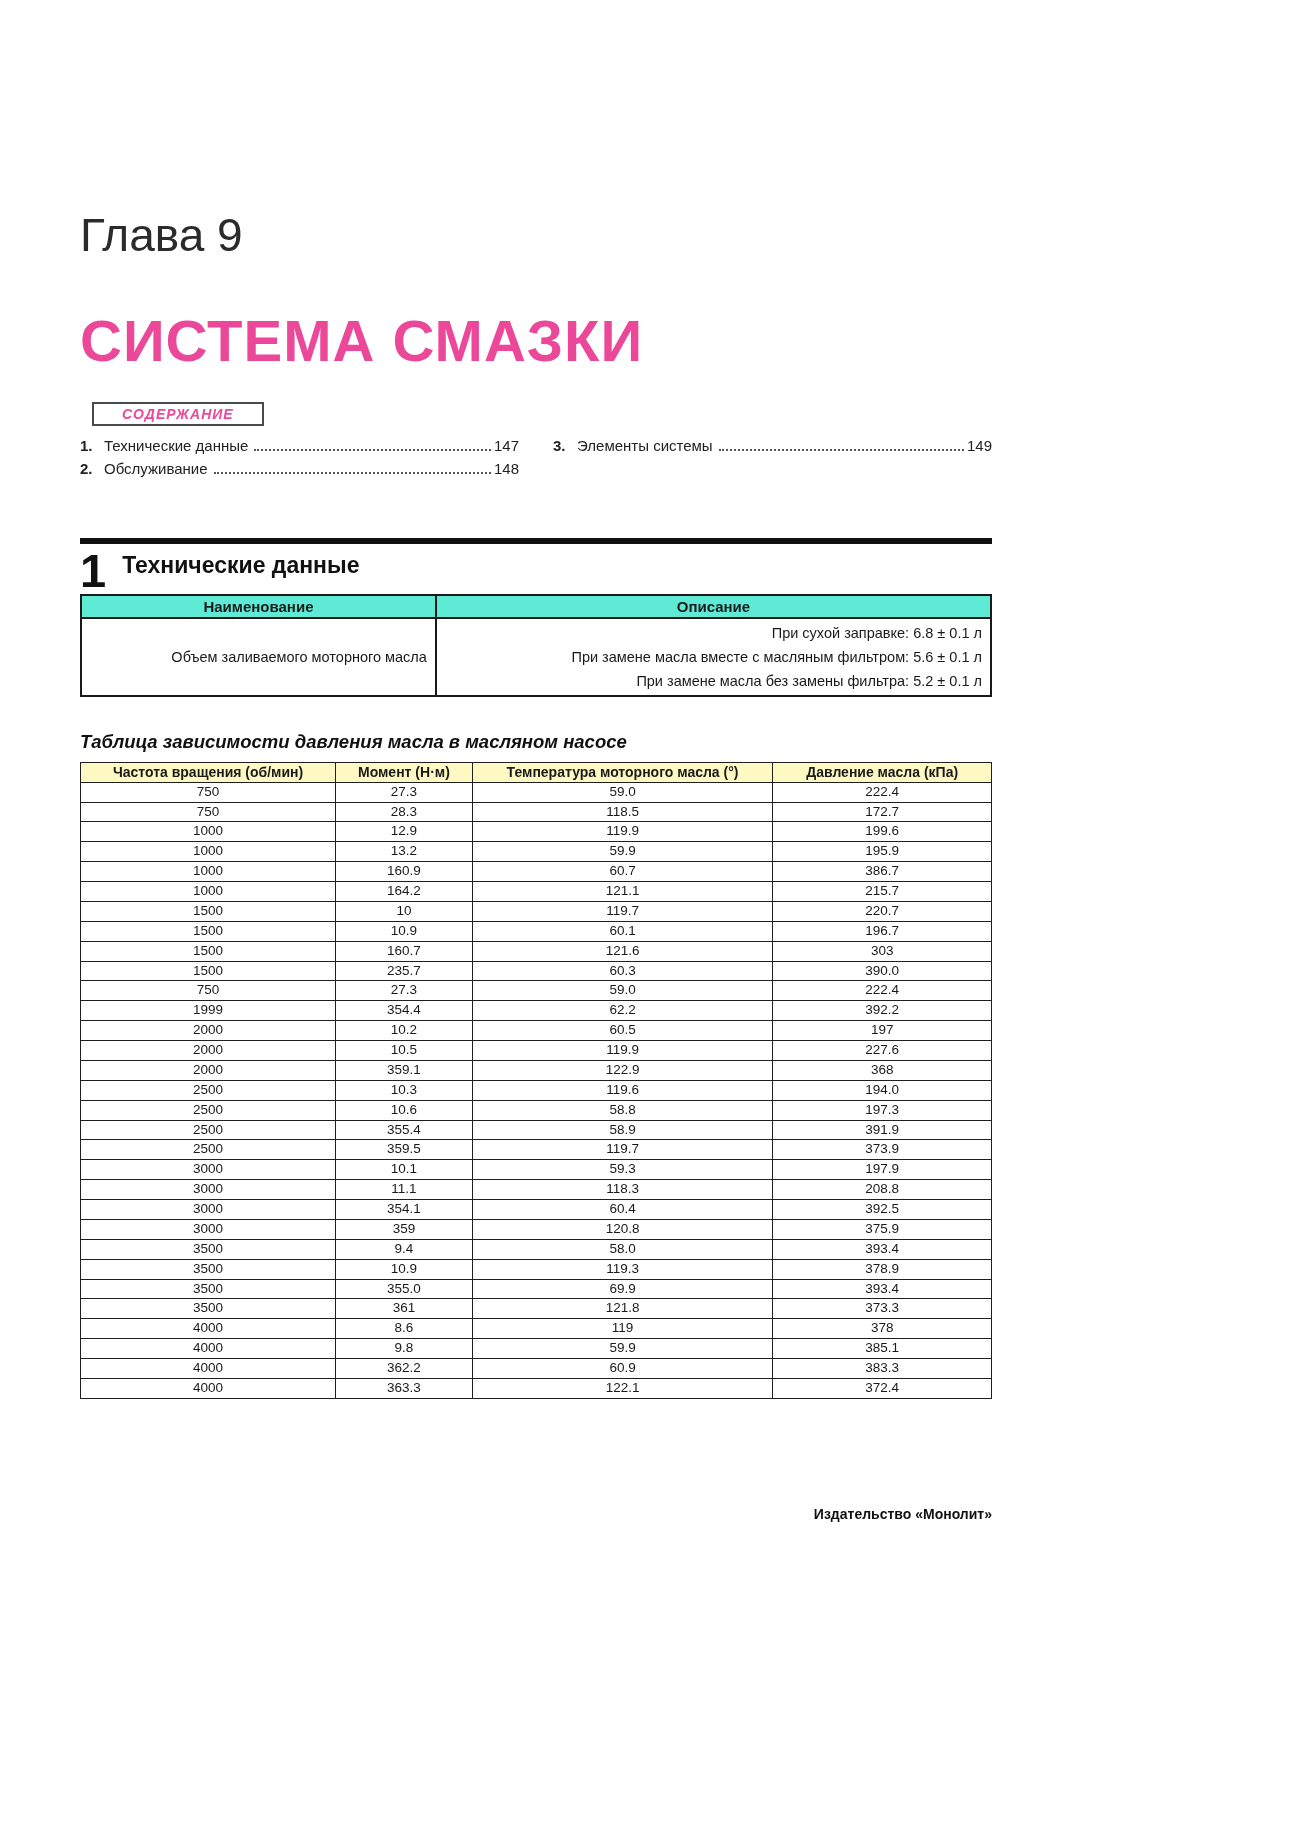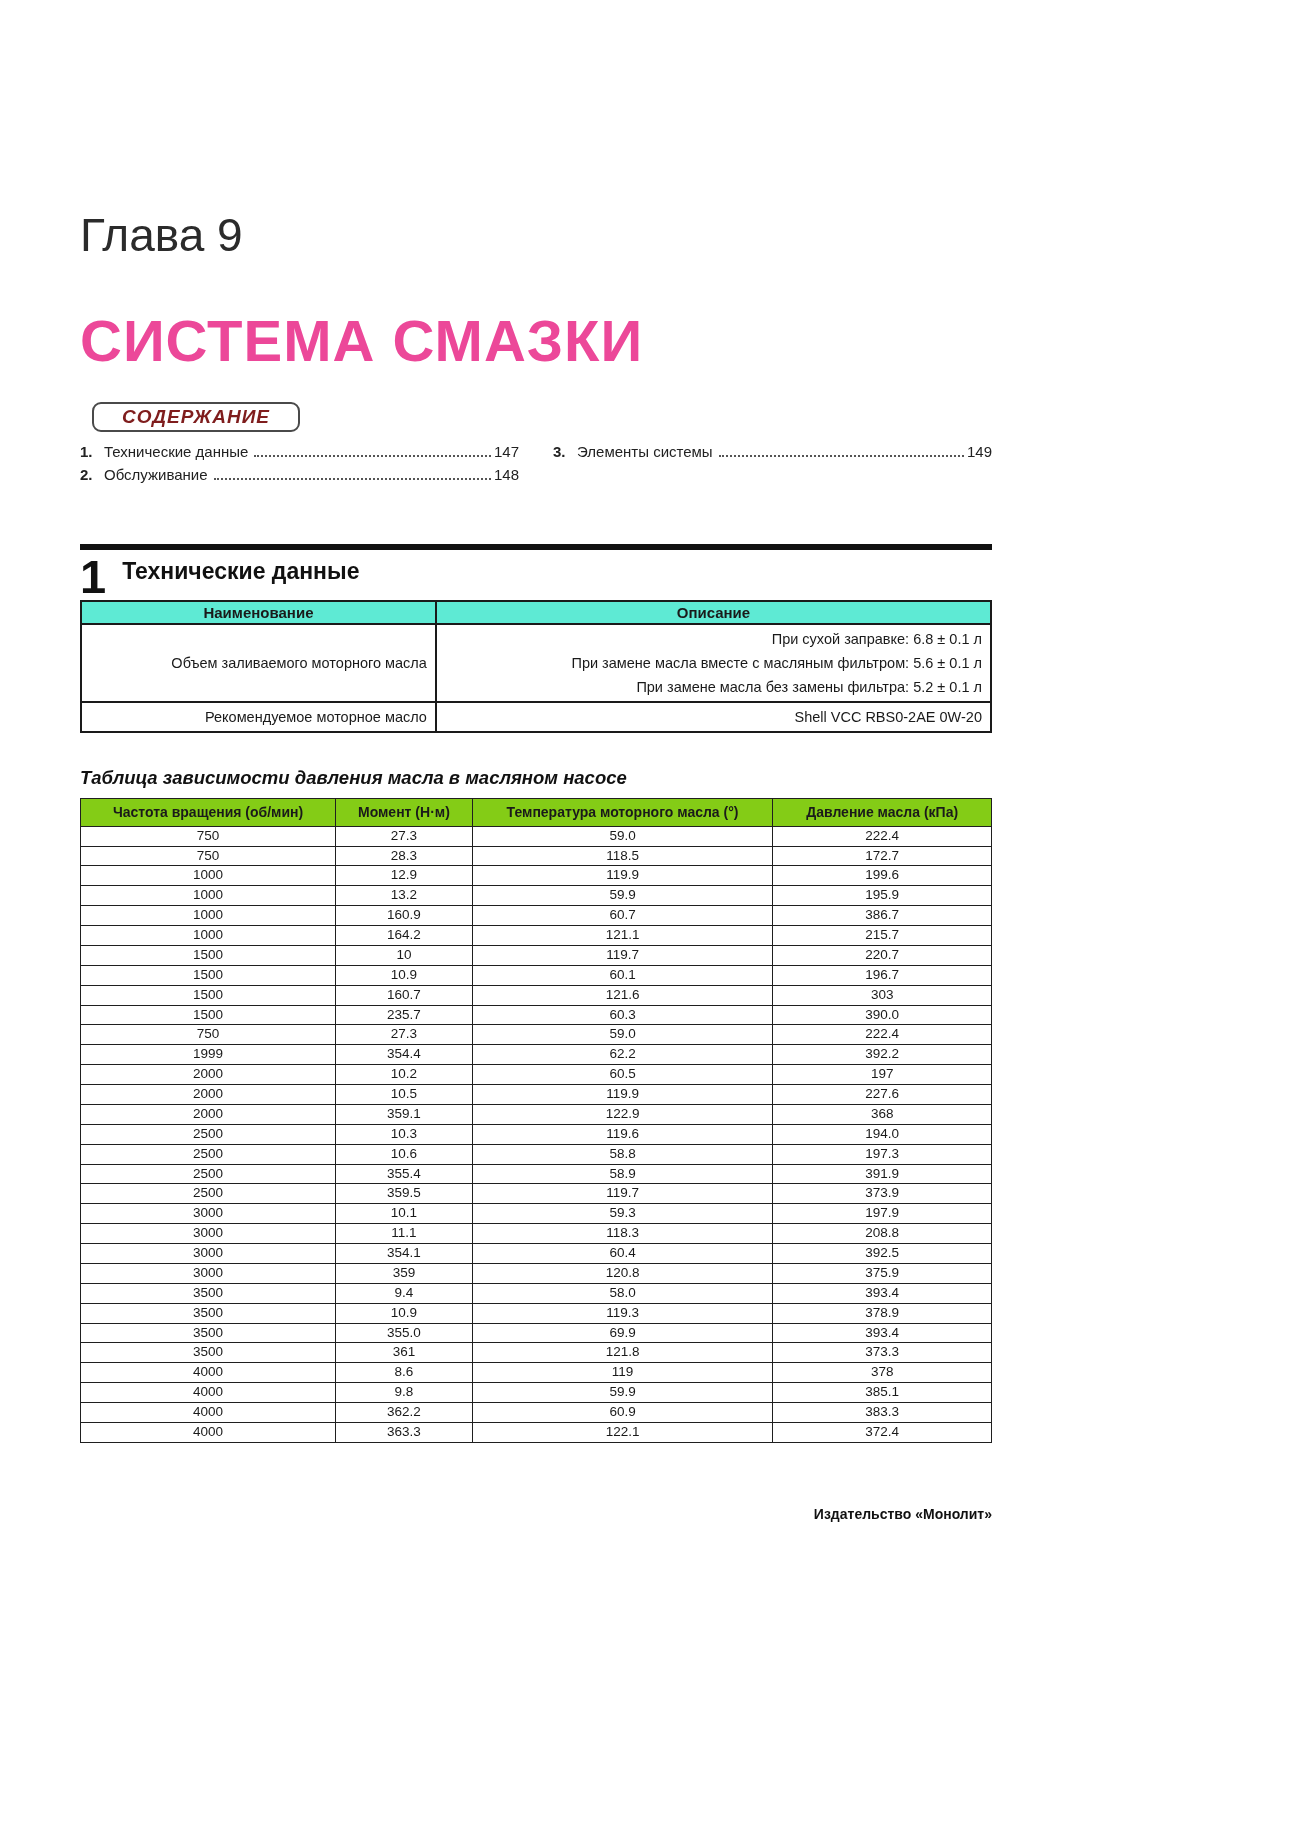--- a/index.html
+++ b/index.html
@@ -29,27 +29,27 @@
     letter-spacing: 1px;
     color: #ec4899;
     line-height: 1;
   }
   
   .toc { margin-top: 32px; }
   .toc-tag {
     display: inline-block;
     margin-left: 12px;
     border: 2px solid #4a4a4a;
-    border-radius: 9px;
+    border-radius: 0;
     padding: 2px 28px;
-    font-size: 19px;
+    font-size: 14px;
     font-weight: bold;
     font-style: italic;
     letter-spacing: 1px;
-    color: #7f1d1d;
+    color: #ec4899;
   }
   .toc-grid {
     display: flex;
     gap: 34px;
     margin-top: 8px;
   }
   .toc-col { flex: 1; min-width: 0; }
   .toc-item {
     display: flex;
     align-items: baseline;
@@ -121,24 +121,24 @@
     font-style: italic;
     color: #111;
   }
   .pressure-table { font-size: 13.5px; table-layout: fixed; }
   .pressure-table th, .pressure-table td {
     border: 1.5px solid #1f1f1f;
     padding: 1px 4px;
     text-align: center;
   }
   .pressure-table th {
-    background: #84cc16;
+    background: #fef9c3;
     font-weight: bold;
     font-size: 14px;
-    height: 28px;
+    height: 20px;
   }
   .pressure-table td { height: 19.5px; line-height: 1.25; white-space: pre-line; }
   .footer {
     position: absolute;
     top: 1506px;
     right: 308px;
     font-size: 14px;
     font-weight: bold;
     color: #111;
   }
@@ -193,24 +193,20 @@
           <th>Описание</th>
         </tr>
     </thead>
     <tbody>
         <tr>
           <td>Объем заливаемого моторного масла</td>
           <td>При сухой заправке: 6.8 ± 0.1 л
 При замене масла вместе с масляным фильтром: 5.6 ± 0.1 л
 При замене масла без замены фильтра: 5.2 ± 0.1 л</td>
         </tr>
-        <tr>
-          <td>Рекомендуемое моторное масло</td>
-          <td>Shell VCC RBS0-2AE 0W-20</td>
-        </tr>
       </tbody>
   </table>
 
   <h3 class="table-title">Таблица зависимости давления масла в масляном насосе</h3>
 
   <table class="pressure-table">
     <colgroup>
       <col style="width:28%">
         <col style="width:15%">
         <col style="width:33%">

